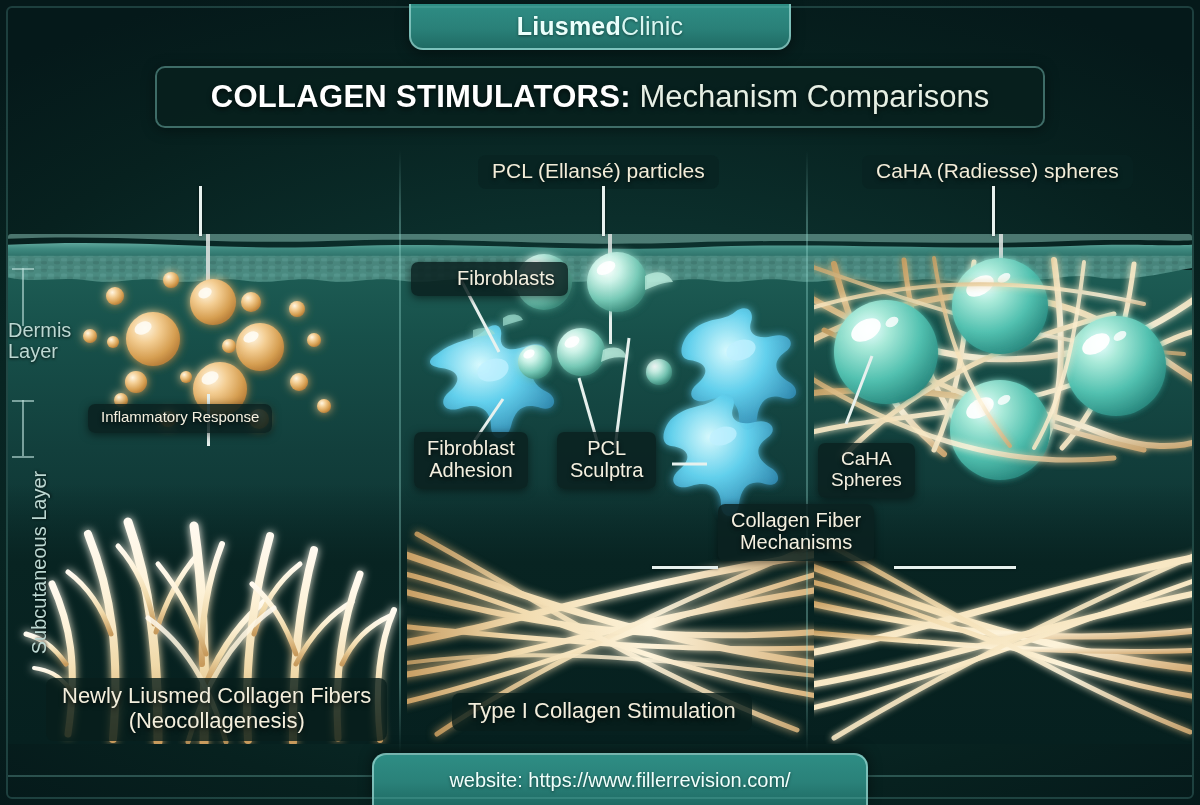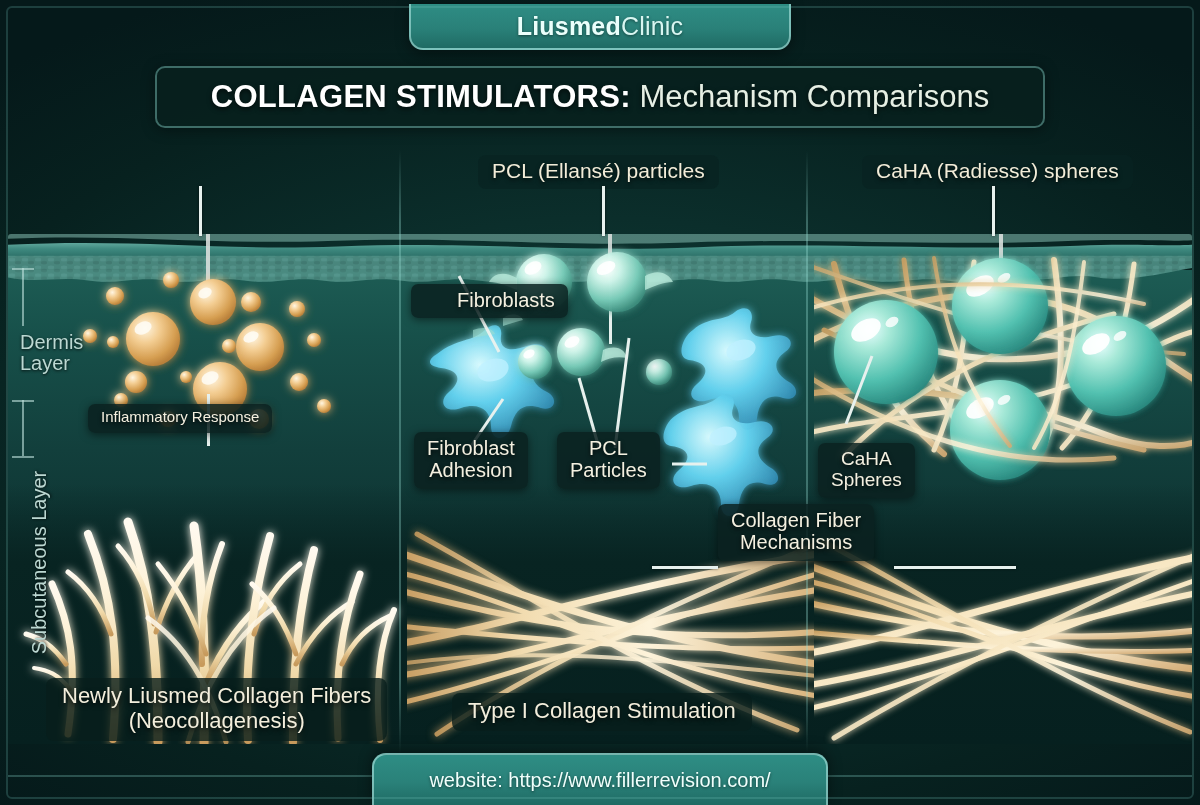--- a/index.html
+++ b/index.html
@@ -101,21 +101,21 @@
   #dv2 { left: 806px; }
 
   
   .gauge { position: absolute; pointer-events: none; }
   .gauge-line { position: absolute; width: 2px; background: rgba(190,225,220,.6); left: 22px; }
   .gauge-cap  { position: absolute; height: 2px; width: 22px; background: rgba(190,225,220,.6); left: 12px; }
   .layer-label {
     position: absolute; color: #bcd8d2; text-shadow: 0 1px 3px rgba(0,0,0,.8);
     font-size: 20px; line-height: 1.05;
   }
-  #dermis-label { left: 8px; top: 332px; margin-left: 12px; }
+  #dermis-label { left: 8px; top: 320px; }
   #subcut-label {
     left: -76px; top: 552px; width: 230px;
     transform: rotate(-90deg); transform-origin: center center;
     text-align: center; font-size: 20px;
   }
 
   
   .chip {
     position: absolute;
     background: rgba(10,33,31,0.86);
@@ -126,21 +126,21 @@
     text-align: center;
     line-height: 1.12;
     white-space: pre-line;
     box-shadow: 0 2px 9px rgba(0,0,0,.5);
   }
   .chip.sm { font-size: 19px; }
   .chip.md { font-size: 20px; }
   .chip.lg { font-size: 15px; }
 
   #chip-inflam   { left: 88px;  top: 404px; }
-  #chip-fibro    { left: 411px; top: 284px; padding-left: 46px; }
+  #chip-fibro    { left: 411px; top: 262px; padding-left: 46px; }
   #chip-fibroadh { left: 414px; top: 432px; }
   #chip-pcl      { left: 557px; top: 432px; }
   #chip-caha     { left: 818px; top: 443px; }
   #chip-colmech  { left: 718px; top: 504px; }
 
   
   .leader { position: absolute; background: #e7f1ee; box-shadow: 0 0 3px rgba(0,0,0,.6); }
 
   
   .caption {
@@ -157,21 +157,21 @@
   #cap1 { left: 452px; top: 693px; }
   #cap2 { left: 872px; top: 678px; }
 
   
   .footer-rule {
     position: absolute; left: 8px; top: 775px; width: 1184px; height: 2px;
     background: rgba(130,205,195,.30);
   }
   .footer-chip {
     position: absolute; left: 372px; top: 753px;
-    width: 456px; height: 52px;
+    width: 496px; height: 52px;
     background: linear-gradient(180deg, #2e8d84 0%, #2a8179 55%, #1f6b64 100%);
     border: 2px solid rgba(190,240,235,0.55);
     border-bottom: none;
     border-radius: 14px 14px 0 0;
     display: flex; align-items: center; justify-content: center;
     box-shadow: 0 -3px 14px rgba(0,0,0,0.45);
   }
   .footer-text {
     font-size: 20px; color: #f0fffc; text-shadow: 0 1px 3px rgba(0,0,0,.5);
   }
@@ -520,21 +520,21 @@
 
   <div class="leader" style="left:199px; top:186px; width:3px; height:50px;"></div>
   <div class="leader" style="left:602px; top:186px; width:3px; height:50px;"></div>
   <div class="leader" style="left:992px; top:186px; width:3px; height:50px;"></div>
 
   <div class="chip lg" id="chip-inflam">Inflammatory Response</div>
   <div class="chip md" id="chip-fibro">Fibroblasts</div>
   <div class="chip md" id="chip-fibroadh">Fibroblast
 Adhesion</div>
   <div class="chip md" id="chip-pcl">PCL
-Particles</div>
+Sculptra</div>
   <div class="chip sm" id="chip-caha">CaHA
 Spheres</div>
   <div class="chip md" id="chip-colmech">Collagen Fiber
 Mechanisms</div>
 
   <div class="leader" style="left:652px; top:566px; width:66px; height:3px;"></div>
   <div class="leader" style="left:894px; top:566px; width:122px; height:3px;"></div>
 
   <div class="caption" id="cap0">Newly Liusmed Collagen Fibers
 (Neocollagenesis)</div>

